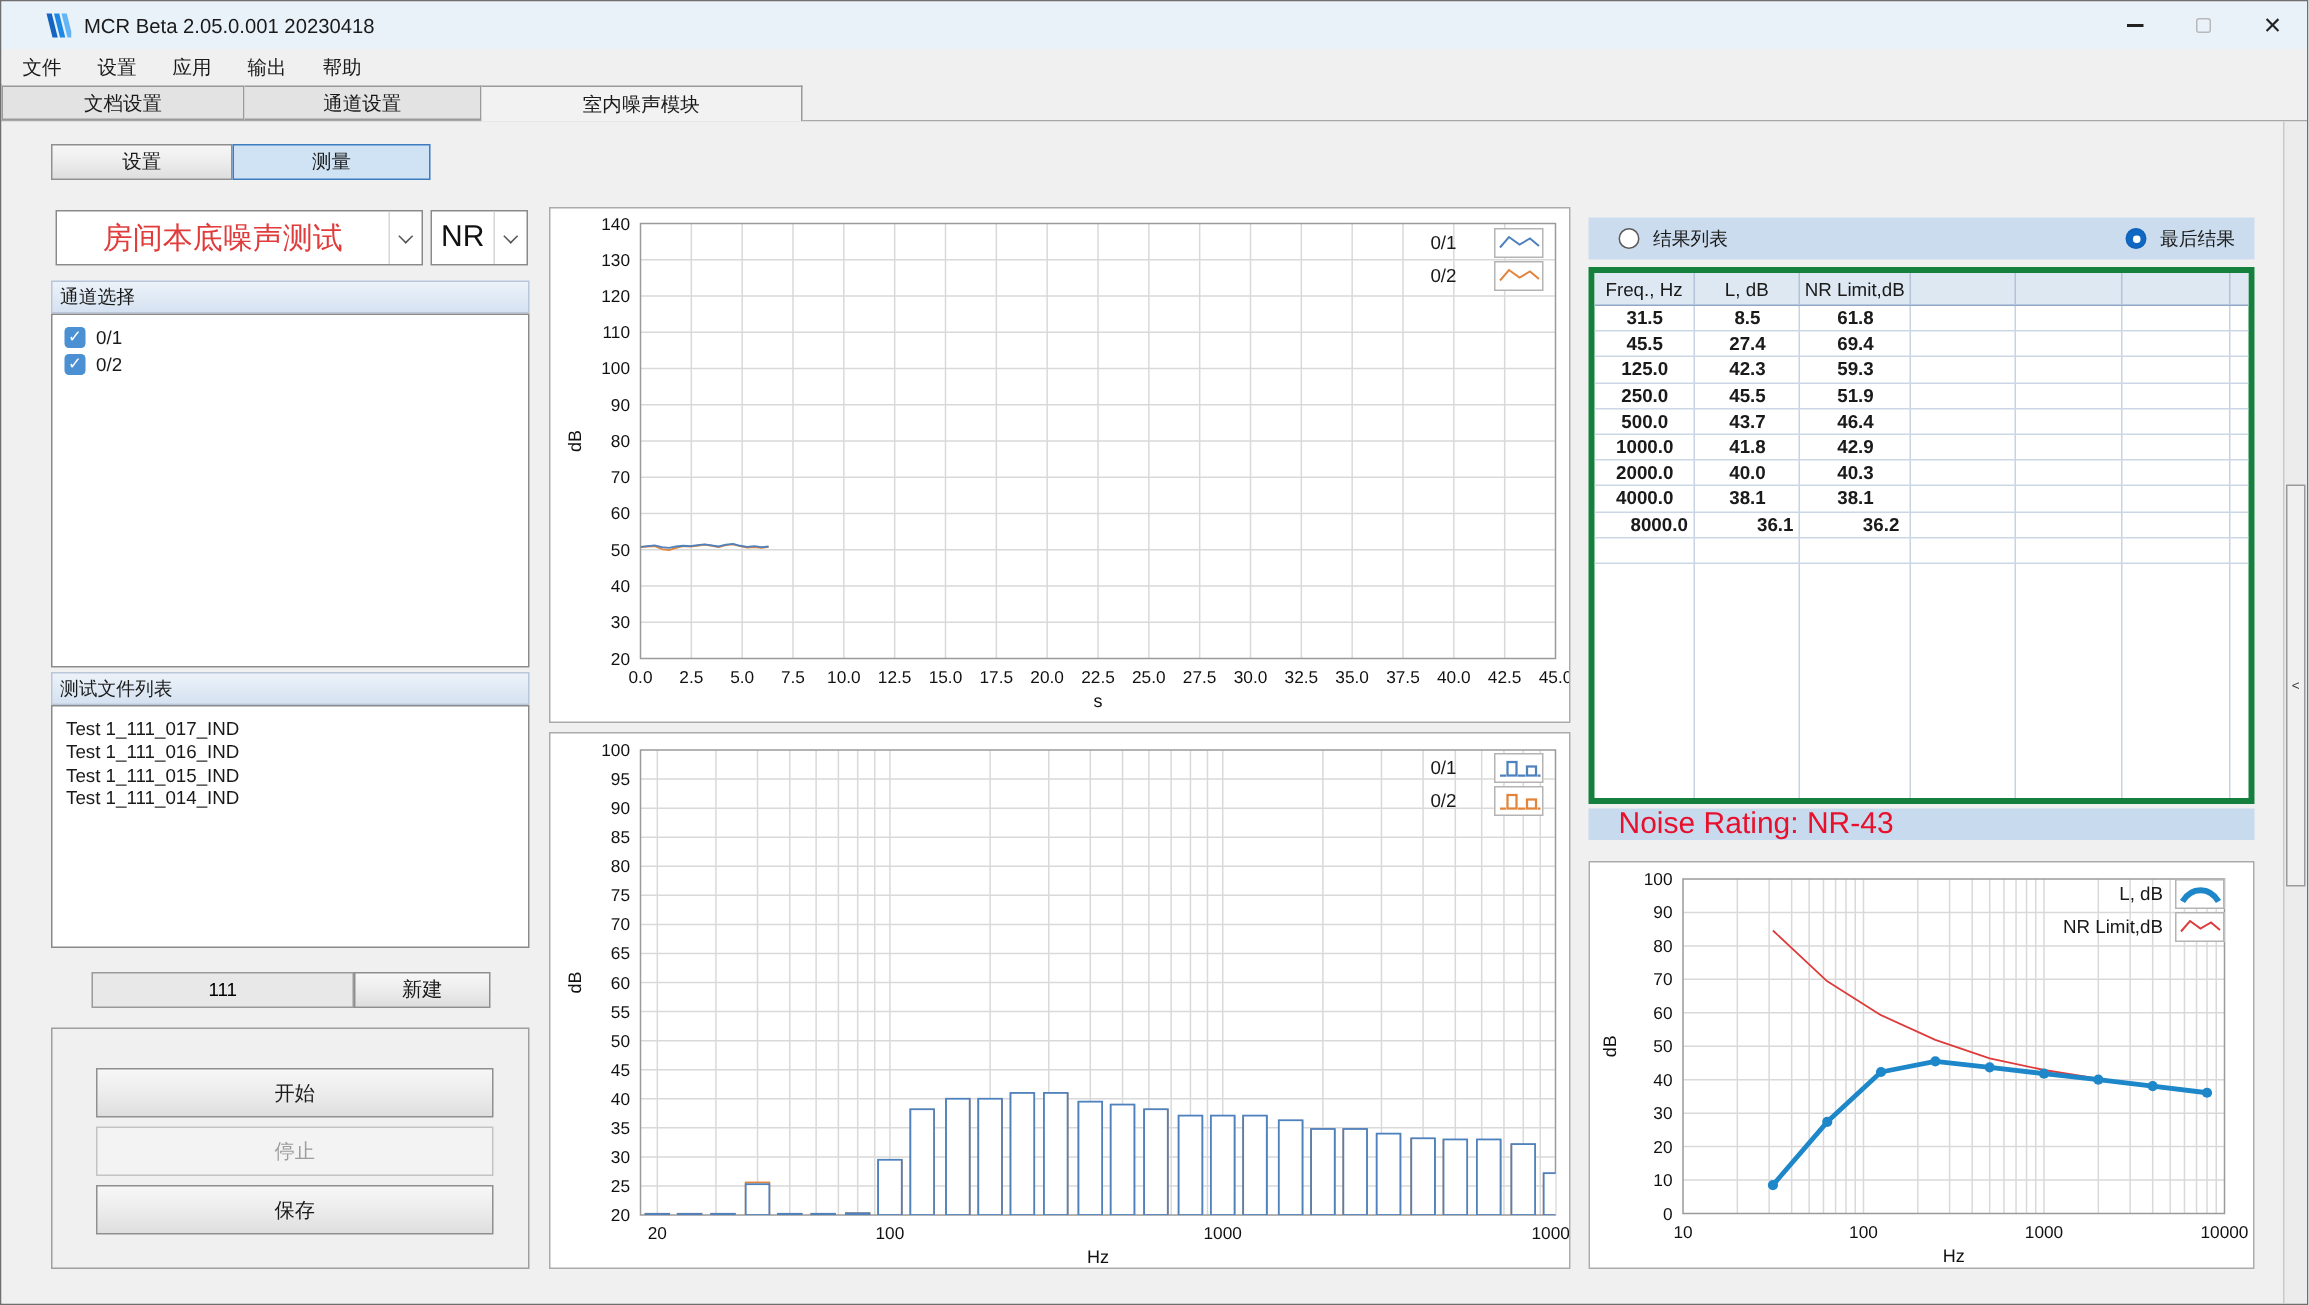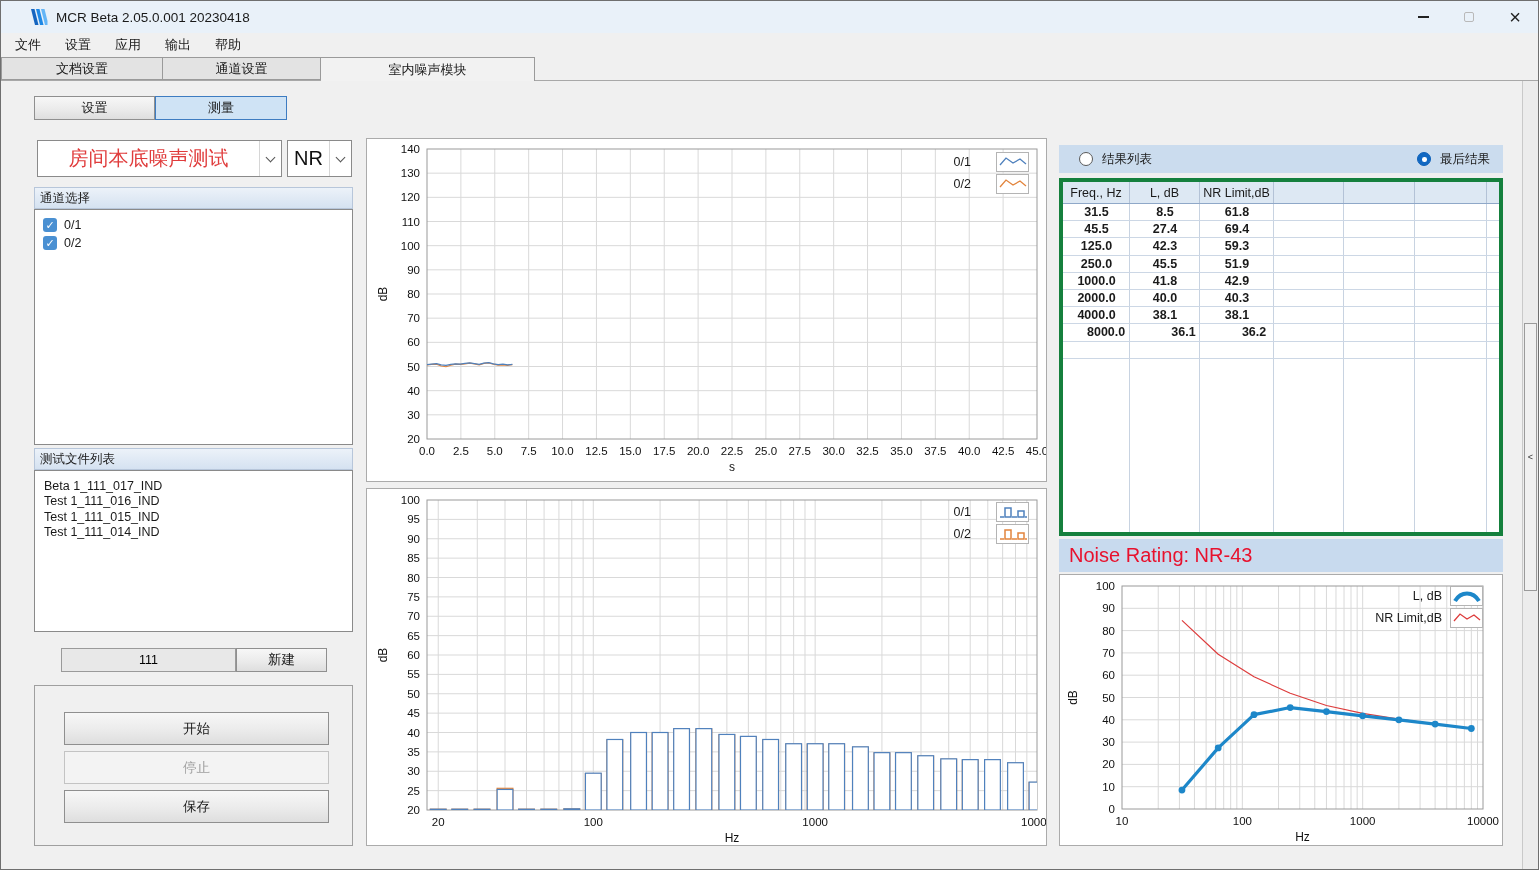--- a/index.html
+++ b/index.html
@@ -61,21 +61,21 @@
   .radio.sel { border:1px solid #0f62ba; background:#1168c2; }
   .radio.sel::after { content:""; position:absolute; left:4px; top:4px; width:4.6px; height:4.6px; border-radius:50%; background:#fff; }
 
   .rtable { position:absolute; left:1058px; top:97px; width:444px; height:358px; background:#fff; border:4px solid #15803d; overflow:hidden; }
   .thead { display:flex; height:22px; background:#dde8f3; border-bottom:1px solid #8fa8c8; position:relative; z-index:2; }
   .thead .hc { display:flex; align-items:center; justify-content:center; font-size:12.5px; border-right:1px solid #b3c2d6; }
   .trow { display:flex; height:17.2px; border-bottom:1px solid #ccd7e5; position:relative; z-index:2; }
   .trow .tc { display:flex; align-items:center; justify-content:center; font-size:12.5px;font-weight:bold; }
   .vline { position:absolute; top:22px; bottom:0; width:1px; background:#c8d3e1; z-index:1; }
 
-  .noisebanner { position:absolute; left:1058px; top:458px; width:444px; height:33px; background:#c8daee; display:flex; align-items:center; padding-left:10px; font-size:20px; color:#e8112d; }
+  .noisebanner { position:absolute; left:1058px; top:458px; width:444px; height:21px; background:#c8daee; display:flex; align-items:center; padding-left:20px; font-size:20px; color:#e8112d; }
 
   
   .combo1 { left:36px; top:59px; width:245px; height:37px; }
   .combo2 { left:286px; top:59px; width:65px; height:37px; }
   .hdr-ch { left:33px; top:106px; width:319px; }
   .list-ch { left:33px; top:128px; width:319px; height:236px; padding-top:6px; }
   .hdr-files { left:33px; top:367px; width:319px; }
   .list-files { left:33px; top:389px; width:319px; height:162px; padding-top:8px; }
   .nameinput { position:absolute; left:60px; top:567px; width:175px; height:24px; background:#e8e8e8; border:1px solid #9a9a9a; text-align:center; font-size:12.5px; font-family:"Liberation Sans",sans-serif; }
   .newbtn { position:absolute; left:235px; top:567px; width:91px; height:24px; }
@@ -153,21 +153,21 @@
           <span>0/1</span>
         </div>
         <div class="chrow">
           <span class="cb">✓</span>
           <span>0/2</span>
         </div>
       </div>
 
     <div class="hdrbar hdr-files">测试文件列表</div>
     <div class="listbox list-files" id="file-list">
-        <div class="fitem">Beta 1_111_017_IND</div>
+        <div class="fitem">Test 1_111_017_IND</div>
         <div class="fitem">Test 1_111_016_IND</div>
         <div class="fitem">Test 1_111_015_IND</div>
         <div class="fitem">Test 1_111_014_IND</div>
       </div>
 
     <input class="nameinput" value="111" style="">
     <div class="btn newbtn">新建</div>
 
     <div class="groupbox">
       <div class="btn gb-btn" style="top:26px;">开始</div>
@@ -475,20 +475,28 @@
         </div>
         <div class="trow">
           <div class="tc" style="width: 67px;">250.0</div>
           <div class="tc" style="width: 70px;">45.5</div>
           <div class="tc" style="width: 74px;">51.9</div>
           <div class="tc" style="width: 70px;"></div>
           <div class="tc" style="width: 71px;"></div>
           <div class="tc" style="width: 72px;"></div>
         </div>
         <div class="trow">
+          <div class="tc" style="width: 67px;">500.0</div>
+          <div class="tc" style="width: 70px;">43.7</div>
+          <div class="tc" style="width: 74px;">46.4</div>
+          <div class="tc" style="width: 70px;"></div>
+          <div class="tc" style="width: 71px;"></div>
+          <div class="tc" style="width: 72px;"></div>
+        </div>
+        <div class="trow">
           <div class="tc" style="width: 67px;">1000.0</div>
           <div class="tc" style="width: 70px;">41.8</div>
           <div class="tc" style="width: 74px;">42.9</div>
           <div class="tc" style="width: 70px;"></div>
           <div class="tc" style="width: 71px;"></div>
           <div class="tc" style="width: 72px;"></div>
         </div>
         <div class="trow">
           <div class="tc" style="width: 67px;">2000.0</div>
           <div class="tc" style="width: 70px;">40.0</div>

